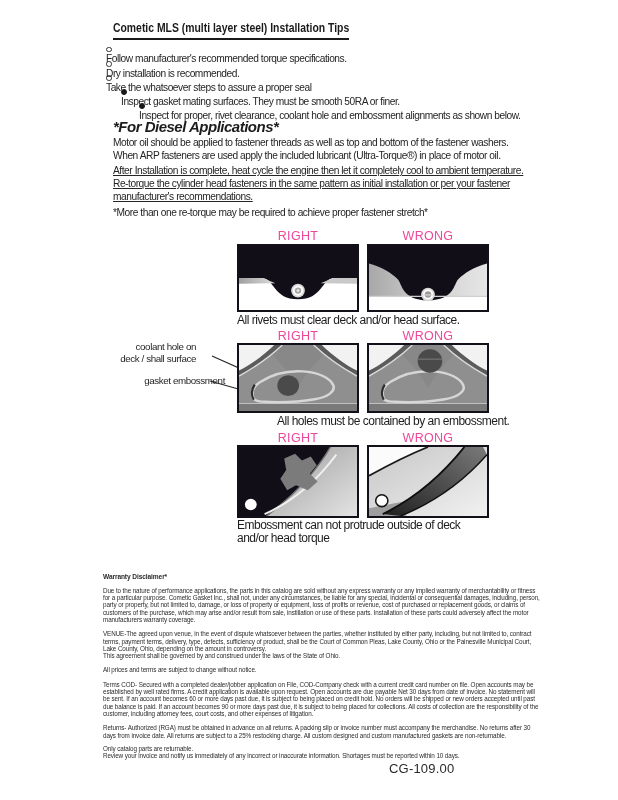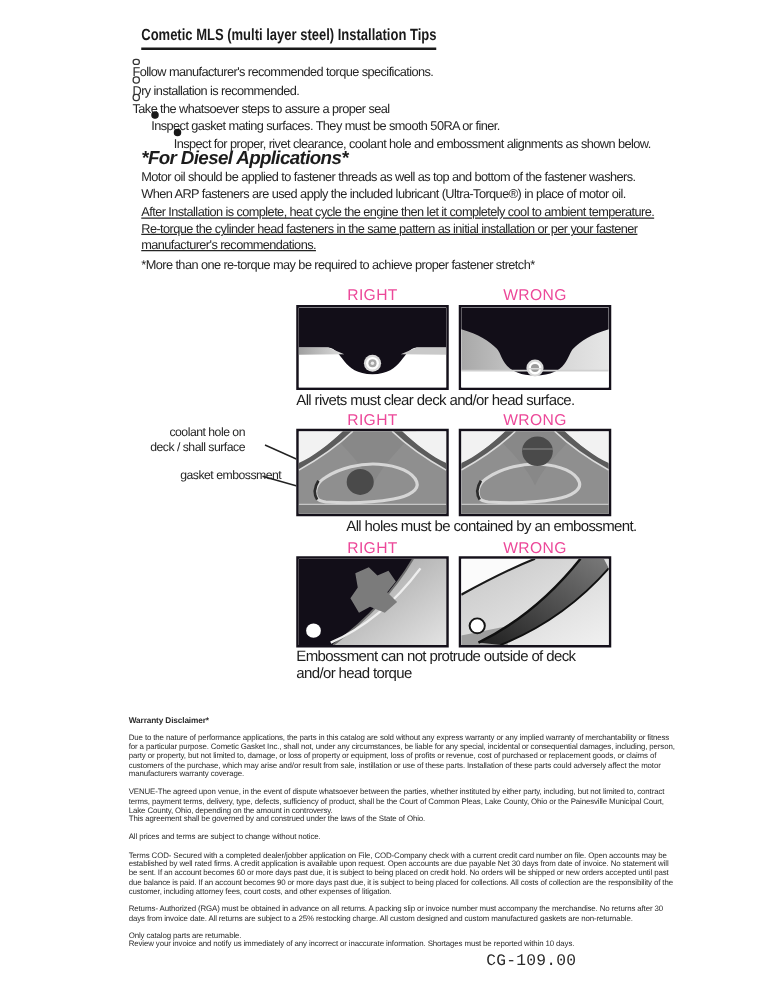--- a/index.html
+++ b/index.html
@@ -29,21 +29,21 @@
   .dg-box svg{display:block;width:100%;height:100%;}
   .dg-caption{font-size:12px;font-weight:normal;letter-spacing:-0.5px;color:#1d1d1d;white-space:nowrap;}
   .dg-label{font-size:9.8px;letter-spacing:-0.4px;line-height:11.6px;color:#1f1f1f;
     text-align:right;width:112px;}
   
   .warranty{left:103px;top:573px;width:438px;font-size:6.3px;line-height:7.3px;
     letter-spacing:-0.1px;color:#2b2b2b;}
   .warranty .w-head{font-size:6.6px;font-weight:bold;margin-bottom:6.5px;}
   .warranty p{margin:0 0 7px 0;}
   .warranty .tight{margin:0;}
-  .footer-code{font-size:13px;color:#2a2a2a;letter-spacing:0.2px;font-family:Liberation Mono, monospace;}
+  .footer-code{font-size:13px;color:#2a2a2a;letter-spacing:0.2px;}
 </style>
 </head>
 <body>
 
 <div class="abs doc-title">Cometic MLS (multi layer steel) Installation Tips</div>
 
 <div class="abs bullet-row" style="left:106px;top:43px;">
   <span class="bmark"></span>
   <span>Follow manufacturer's recommended torque specifications.</span>
 </div>

